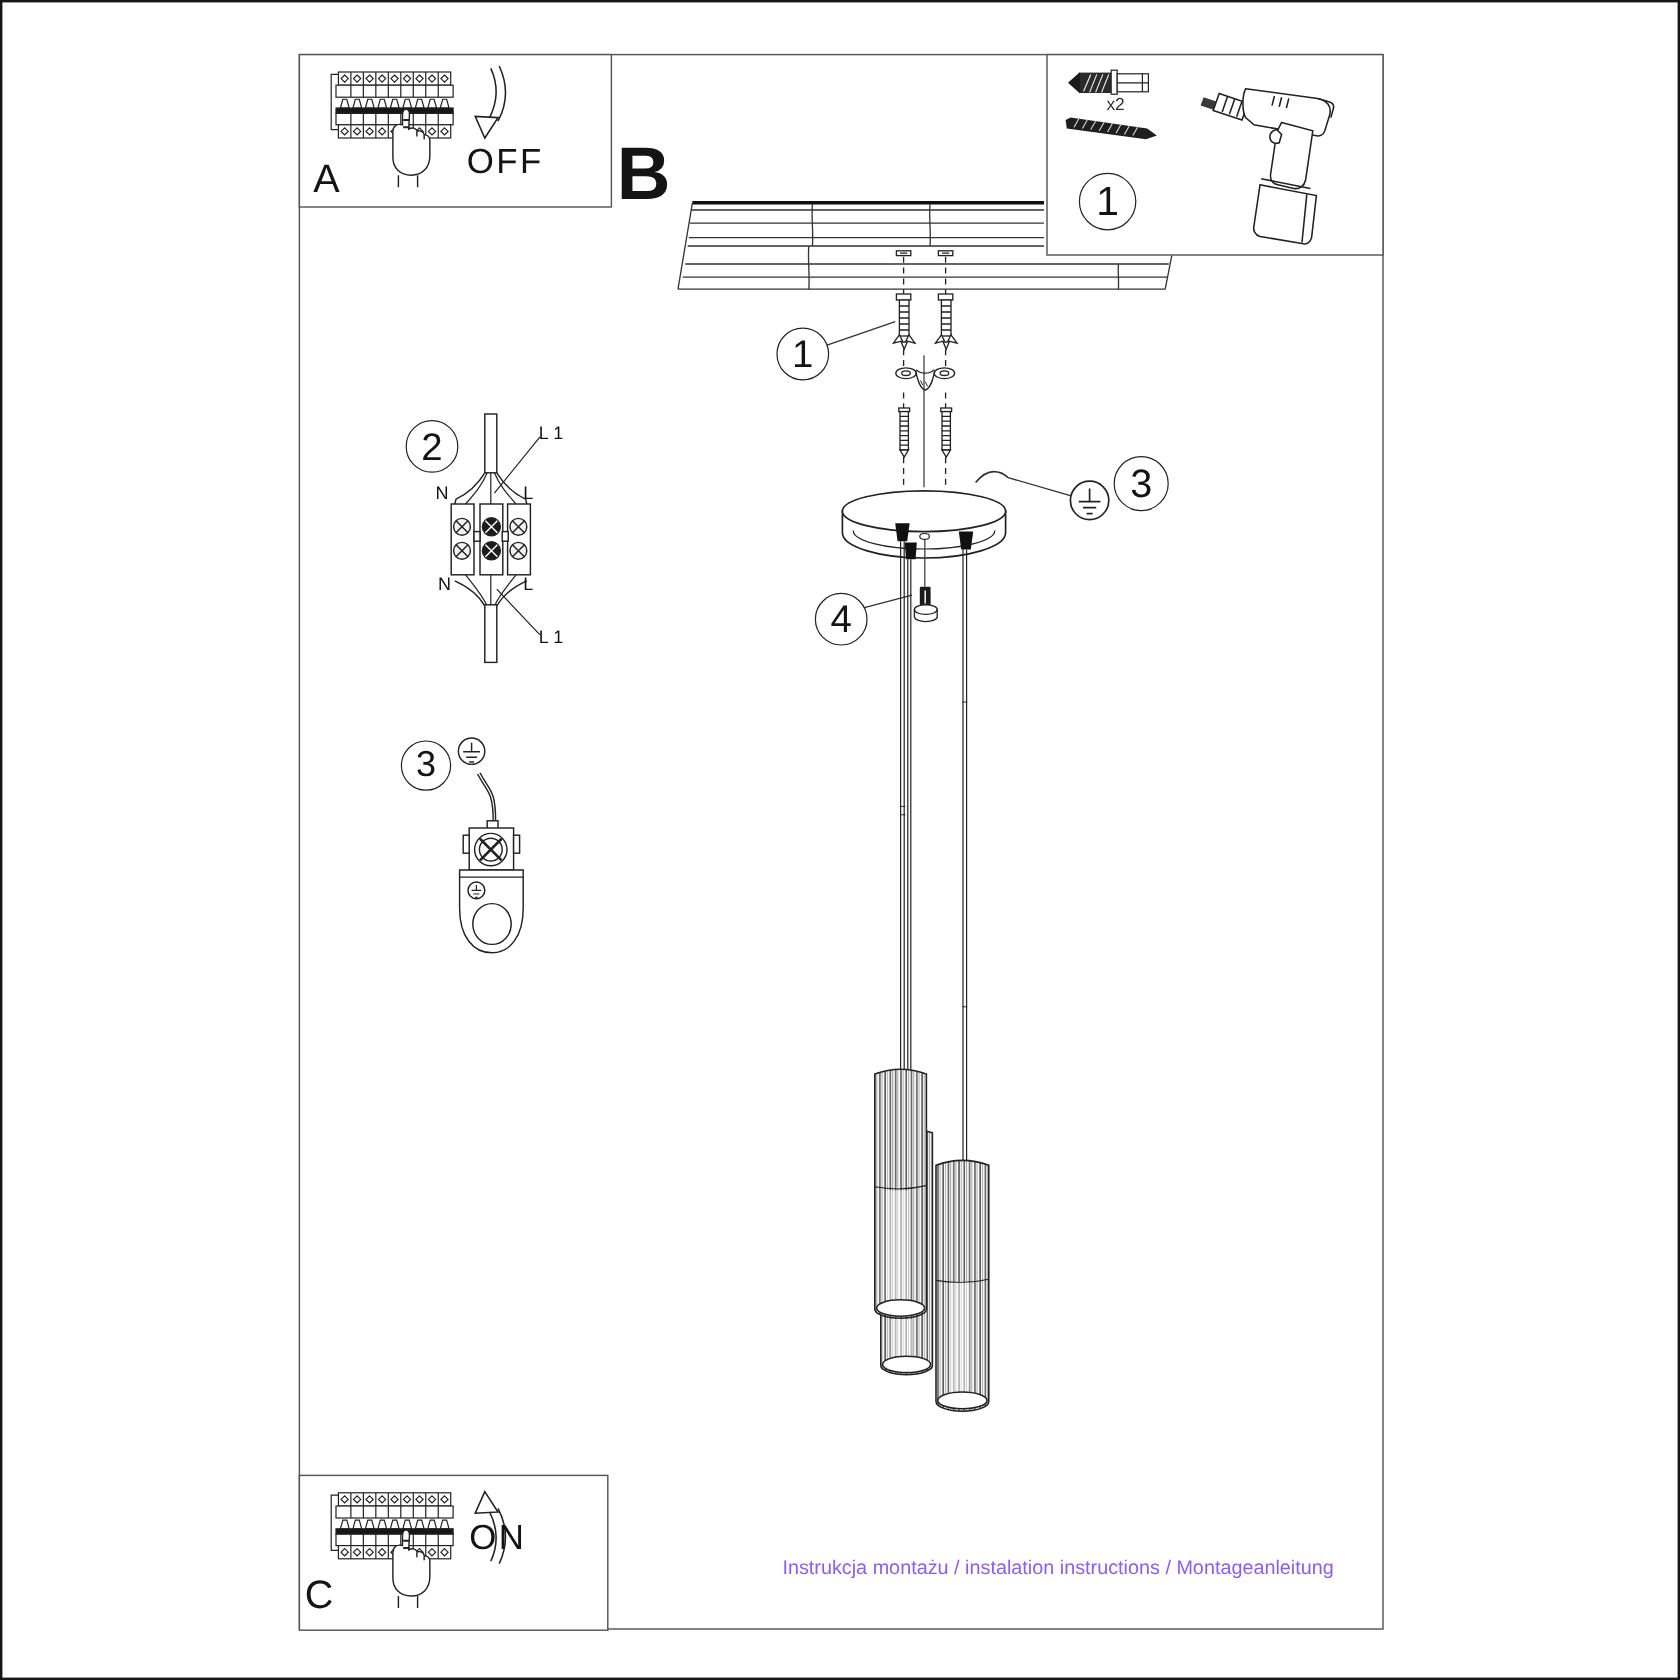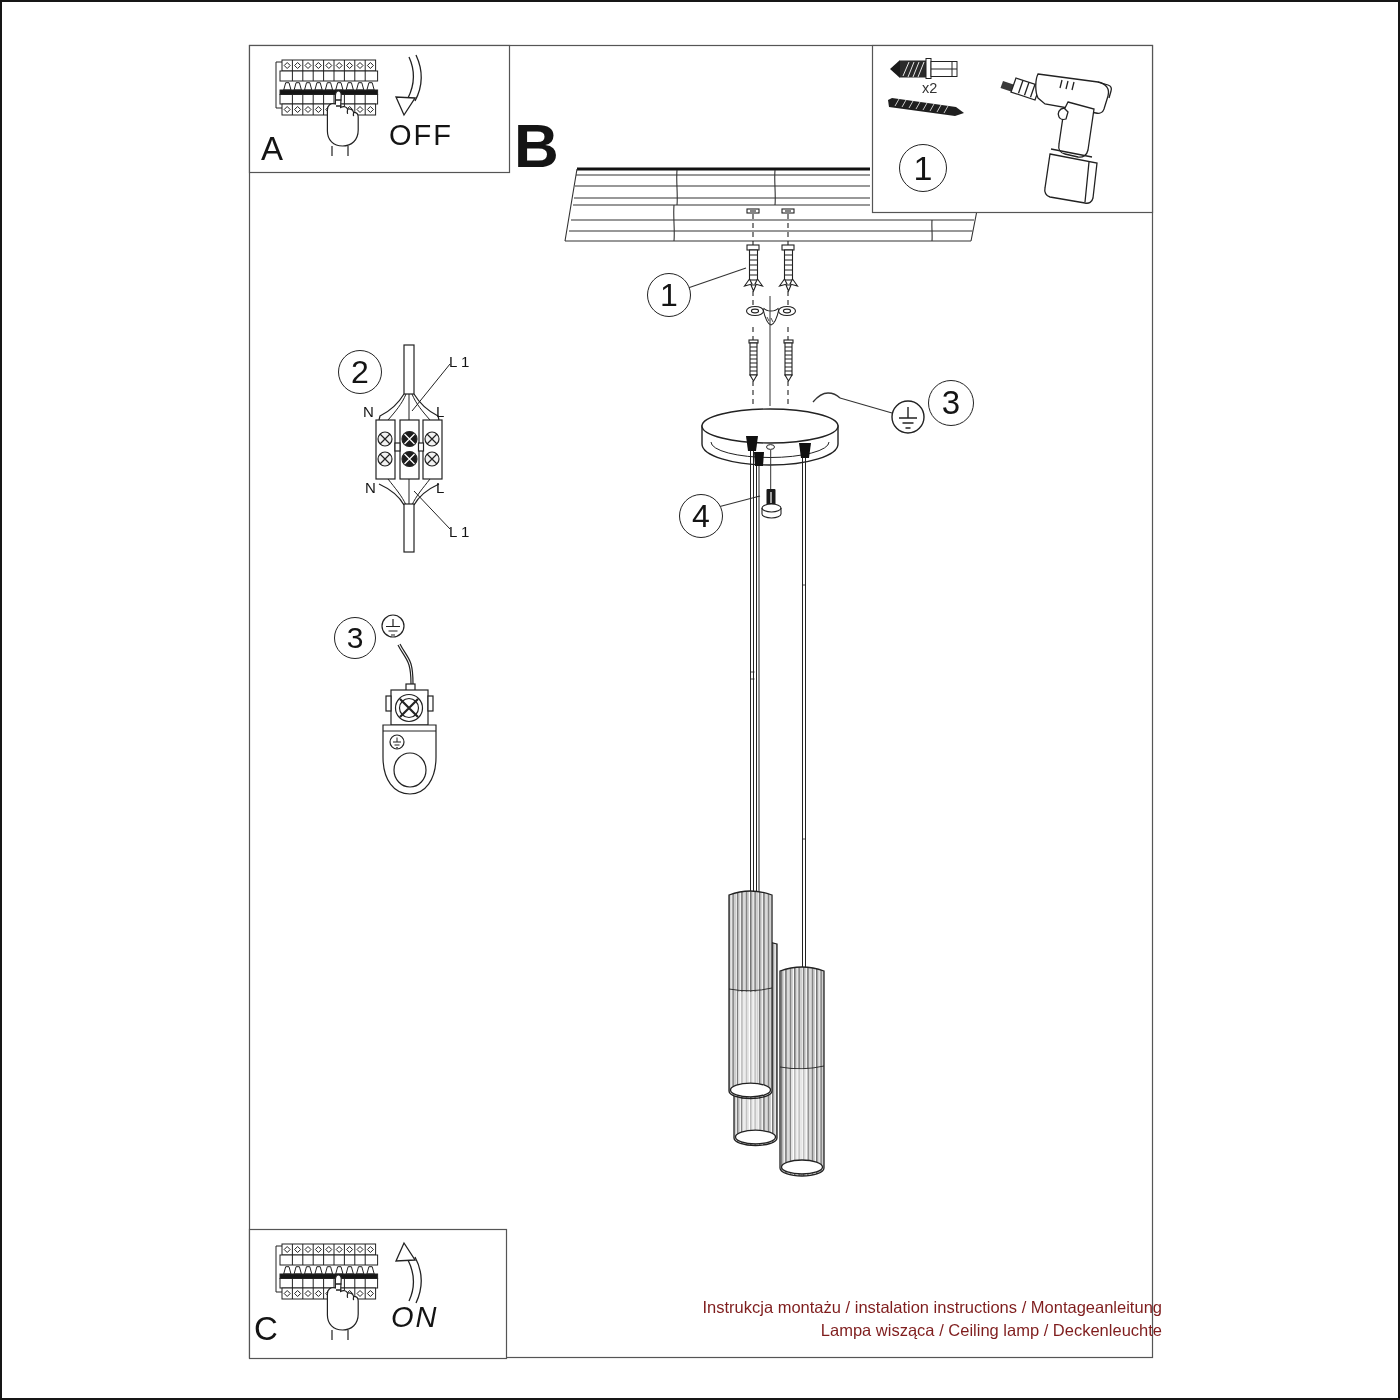--- a/index.html
+++ b/index.html
@@ -4,22 +4,22 @@
 <style>
   html,body{margin:0;padding:0;background:#fff;}
   #page{position:relative;width:1400px;height:1400px;background:#fff;
         font-family:"Liberation Sans",sans-serif;box-sizing:border-box;
         border:2px solid #161616;overflow:hidden;}
   #art{position:absolute;left:0;top:0;z-index:1;}
   .txt{position:absolute;color:#141414;white-space:nowrap;z-index:4;}
   .callout{position:absolute;border:1.6px solid #232323;border-radius:50%;
            background:#fff;display:flex;align-items:center;justify-content:center;
            color:#141414;z-index:4;font-weight:400;}
-  .footer{position:absolute;left:650px;top:1294px;width:510px;text-align:right;
-          font-size:16.5px;line-height:23px;color:#7f1d1d;z-index:4;}
+  .footer{position:absolute;left:650px;top:1294px;width:510px;text-align:left;
+          font-size:16.5px;line-height:23px;color:#8b5cf6;z-index:4;}
 </style>
 </head>
 <body>
 
 <div id="page">
 
 <svg id="art" width="1400" height="1400" viewBox="0 0 1400 1400">
   <defs>
     <pattern id="ribs" width="4.4" height="10" patternUnits="userSpaceOnUse">
       <rect width="4.4" height="10" fill="#fdfdfd"></rect>
@@ -245,21 +245,21 @@
     <path d="M414,1301 C421,1286 421,1270 413,1255"></path>
     <path d="M407,1299 C413,1286 413,1272 406,1258"></path>
     <polygon points="413,1258 394,1259 402,1241" fill="#fff"></polygon>
   </g>
 </svg>
 
 <div class="txt" style="left:259px;top:128px;font-size:33px;">A</div>
 <div class="txt" style="left:387px;top:117px;font-size:29px;letter-spacing:2px;text-align:right;">OFF</div>
 <div class="txt" style="left:512px;top:108px;font-size:62px;font-weight:600;">B</div>
 <div class="txt" style="left:252px;top:1308px;font-size:33px;">C</div>
-<div class="txt" style="left:389px;top:1299px;font-size:29px;letter-spacing:2px;font-style:italic;">ON</div>
+<div class="txt" style="left:389px;top:1264px;font-size:29px;letter-spacing:2px;">ON</div>
 <div class="txt" style="left:920px;top:78px;font-size:14.5px;color:#333;text-align:right;">x2</div>
 
 <div class="callout" style="left:897px;top:142px;width:46px;height:46px;font-size:34px;">
   <span>1</span>
 </div>
 <div class="callout" style="left:645px;top:271px;width:42px;height:42px;font-size:32px;">
   <span>1</span>
 </div>
 <div class="callout" style="left:336px;top:348px;width:42px;height:42px;font-size:32px;">
   <span>2</span>
@@ -276,16 +276,15 @@
 
 <div class="txt" style="left:361px;top:401px;font-size:15px;">N</div>
 <div class="txt" style="left:434px;top:401px;font-size:15px;">L</div>
 <div class="txt" style="left:447px;top:351px;font-size:15px;">L 1</div>
 <div class="txt" style="left:363px;top:477px;font-size:15px;">N</div>
 <div class="txt" style="left:434px;top:477px;font-size:15px;">L</div>
 <div class="txt" style="left:447px;top:521px;font-size:15px;">L 1</div>
 
 <div class="footer">
   <div>Instrukcja montażu / instalation instructions / Montageanleitung</div>
-  <div>Lampa wisząca / Ceiling lamp / Deckenleuchte</div>
 </div>
 
 </div>
 
 </body></html>

